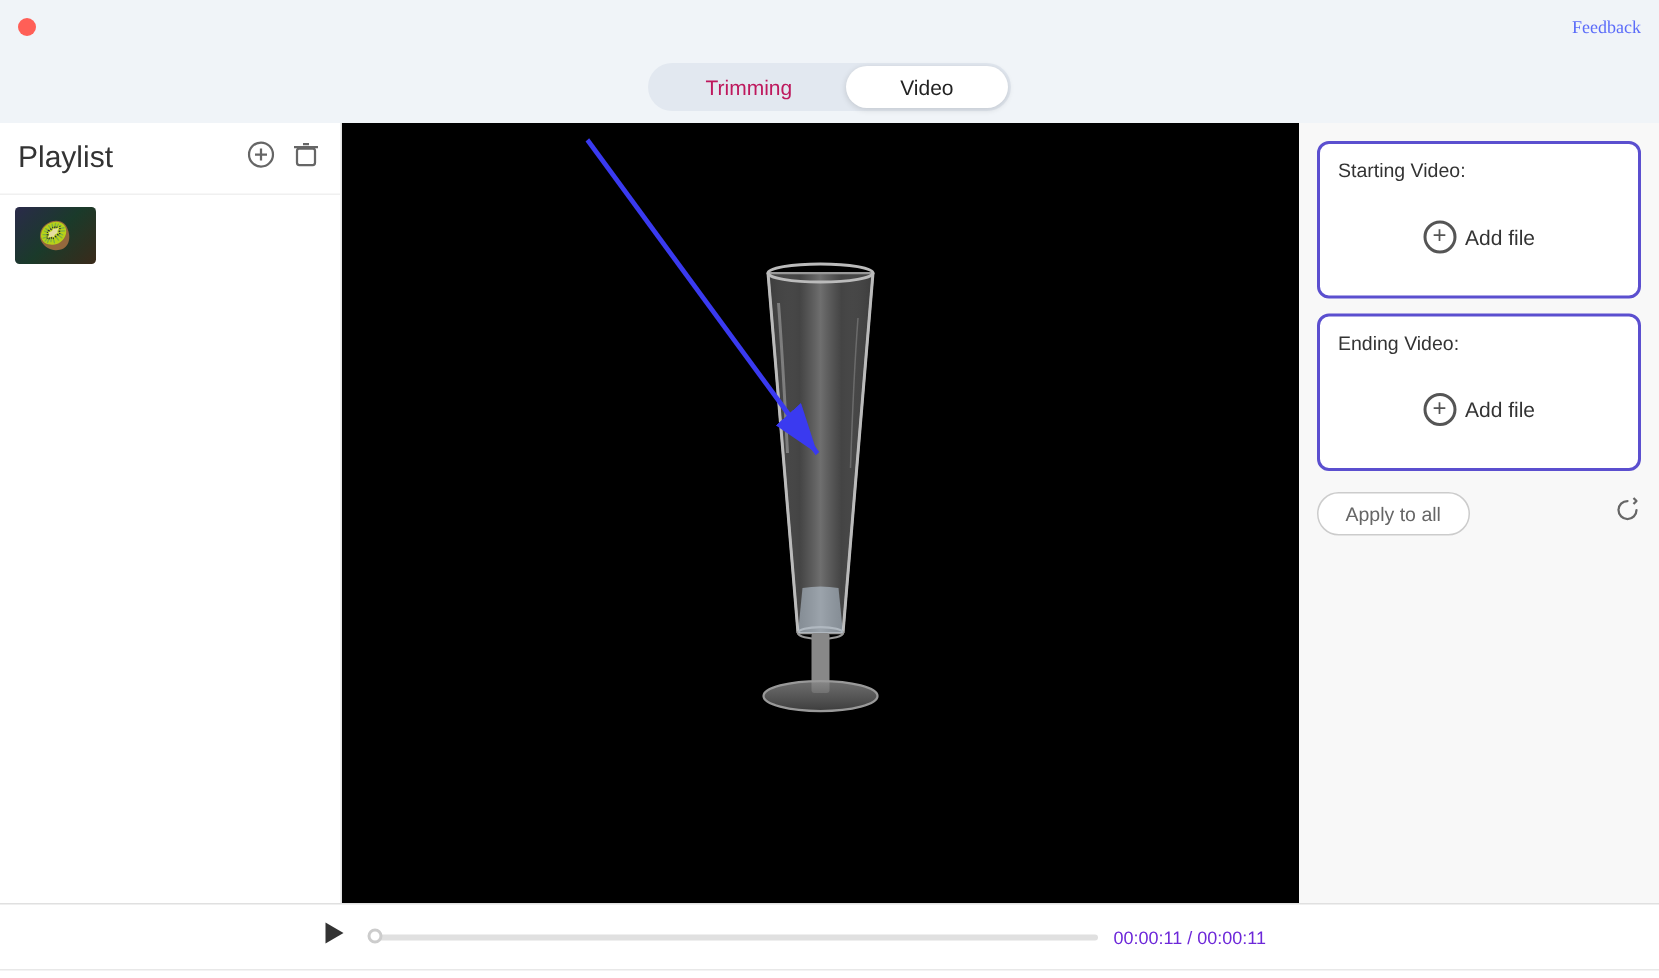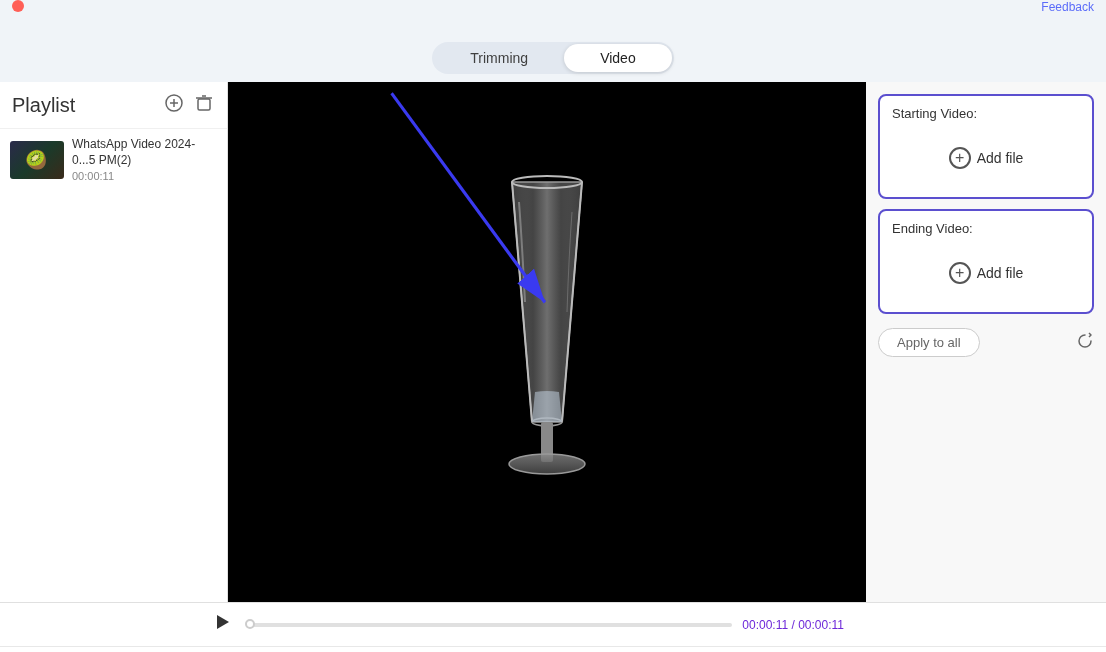--- a/index.html
+++ b/index.html
@@ -10,23 +10,25 @@
       height: 652px;
       overflow: hidden;
       position: relative;
     }
 
     
     .top-bar {
       height: 36px;
       background: #f0f4f8;
       display: flex;
+      align-items: center;
       justify-content: space-between;
       padding: 0 12px;
       position: relative;
+      font-family: Liberation Serif, serif;
     }
     .traffic-light {
       width: 12px;
       height: 12px;
       border-radius: 50%;
       background: #ff5f57;
     }
     .feedback-link {
       color: #5b6cf9;
       font-size: 12px;
@@ -44,21 +46,21 @@
       background: #f0f4f8;
     }
     .tab {
       padding: 6px 36px;
       border-radius: 20px;
       font-size: 14px;
       cursor: pointer;
       border: none;
       outline: none;
       background: transparent;
-      color: #404040;
+      color: #be185d;
     }
     .tab.active {
       background: white;
       color: #222;
       font-weight: 500;
       box-shadow: 0 1px 4px rgba(0,0,0,0.15);
     }
     .tab-container {
       background: #e2e8f0;
       border-radius: 24px;
@@ -358,24 +360,20 @@
         </button>
       </div>
     </div>
 
     <div class="playlist-item">
       <div class="playlist-thumb">
         <div class="thumb-inner">
           <span class="thumb-emoji">🥝</span>
         </div>
       </div>
-      <div class="playlist-info">
-        <div class="playlist-name">WhatsApp Video 2024-0...5 PM(2)</div>
-        <div class="playlist-duration">00:00:11</div>
-      </div>
     </div>
 
     <div class="spacer" style="flex:1"></div>
   </div>
 
   <div class="video-area">
     <div class="video-content">
 
       <svg width="180" height="360" viewBox="0 0 180 360" xmlns="http://www.w3.org/2000/svg">
 

